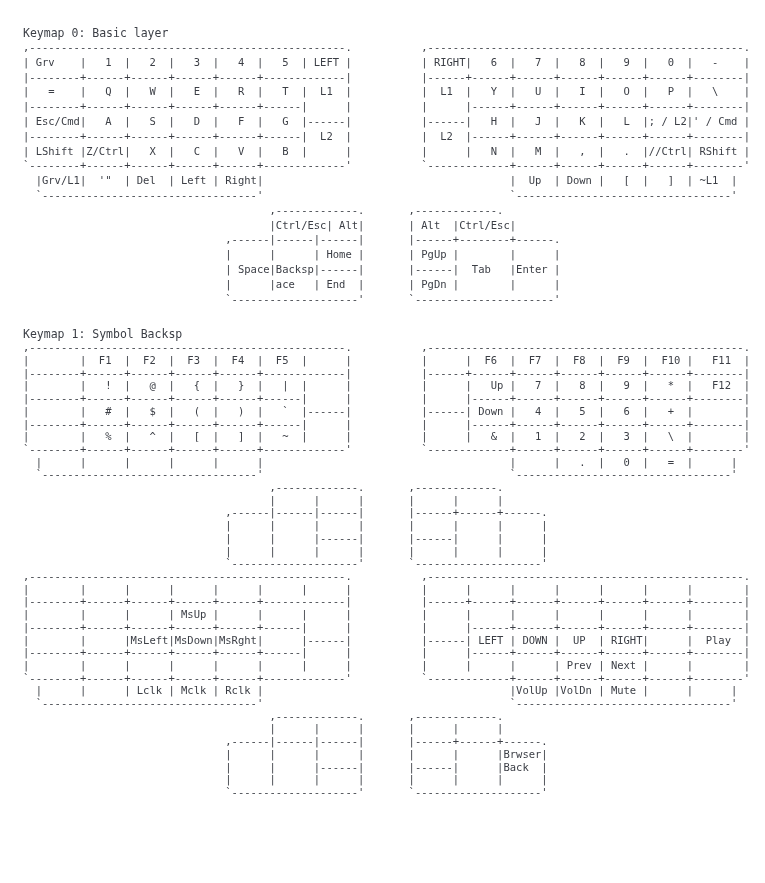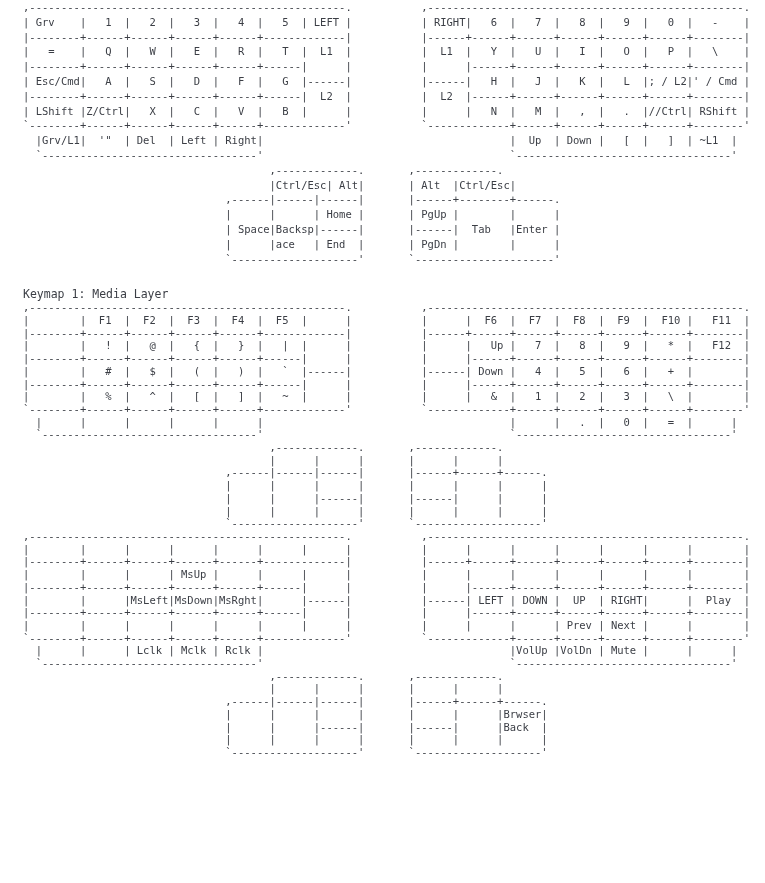--- a/index.html
+++ b/index.html
@@ -34,20 +34,21 @@
   .art-1   { margin-top: 13px; line-height: 12.7px; }
   .title-2 { margin-top: 6px; }
   .art-2   { margin-top: 13px; line-height: 12.7px; }
 </style>
 </head>
 <body>
 
 <div class="page">
 
   <section>
+    <div class="section-title title-0">Keymap 0: Basic layer</div>
     <pre class="art art-0">,--------------------------------------------------.           ,--------------------------------------------------.
 | Grv    |   1  |   2  |   3  |   4  |   5  | LEFT |           | RIGHT|   6  |   7  |   8  |   9  |   0  |   -    |
 |--------+------+------+------+------+-------------|           |------+------+------+------+------+------+--------|
 |   =    |   Q  |   W  |   E  |   R  |   T  |  L1  |           |  L1  |   Y  |   U  |   I  |   O  |   P  |   \    |
 |--------+------+------+------+------+------|      |           |      |------+------+------+------+------+--------|
 | Esc/Cmd|   A  |   S  |   D  |   F  |   G  |------|           |------|   H  |   J  |   K  |   L  |; / L2|' / Cmd |
 |--------+------+------+------+------+------|  L2  |           |  L2  |------+------+------+------+------+--------|
 | LShift |Z/Ctrl|   X  |   C  |   V  |   B  |      |           |      |   N  |   M  |   ,  |   .  |//Ctrl| RShift |
 `--------+------+------+------+------+-------------'           `-------------+------+------+------+------+--------'
   |Grv/L1|  '"  | Del  | Left | Right|                                       |  Up  | Down |   [  |   ]  | ~L1  |
@@ -55,21 +56,21 @@
                                        ,-------------.       ,-------------.
                                        |Ctrl/Esc| Alt|       | Alt  |Ctrl/Esc|
                                 ,------|------|------|       |------+--------+------.
                                 |      |      | Home |       | PgUp |        |      |
                                 | Space|Backsp|------|       |------|  Tab   |Enter |
                                 |      |ace   | End  |       | PgDn |        |      |
                                 `--------------------'       `----------------------'</pre>
   </section>
 
   <section>
-    <div class="section-title title-1">Keymap 1: Media Layer</div>
+    <div class="section-title title-1">Keymap 1: Symbol Backsp</div>
     <pre class="art art-1">,--------------------------------------------------.           ,--------------------------------------------------.
 |        |  F1  |  F2  |  F3  |  F4  |  F5  |      |           |      |  F6  |  F7  |  F8  |  F9  |  F10 |   F11  |
 |--------+------+------+------+------+-------------|           |------+------+------+------+------+------+--------|
 |        |   !  |   @  |   {  |   }  |   |  |      |           |      |   Up |   7  |   8  |   9  |   *  |   F12  |
 |--------+------+------+------+------+------|      |           |      |------+------+------+------+------+--------|
 |        |   #  |   $  |   (  |   )  |   `  |------|           |------| Down |   4  |   5  |   6  |   +  |        |
 |--------+------+------+------+------+------|      |           |      |------+------+------+------+------+--------|
 |        |   %  |   ^  |   [  |   ]  |   ~  |      |           |      |   &amp;  |   1  |   2  |   3  |   \  |        |
 `--------+------+------+------+------+-------------'           `-------------+------+------+------+------+--------'
   |      |      |      |      |      |                                       |      |   .  |   0  |   =  |      |

